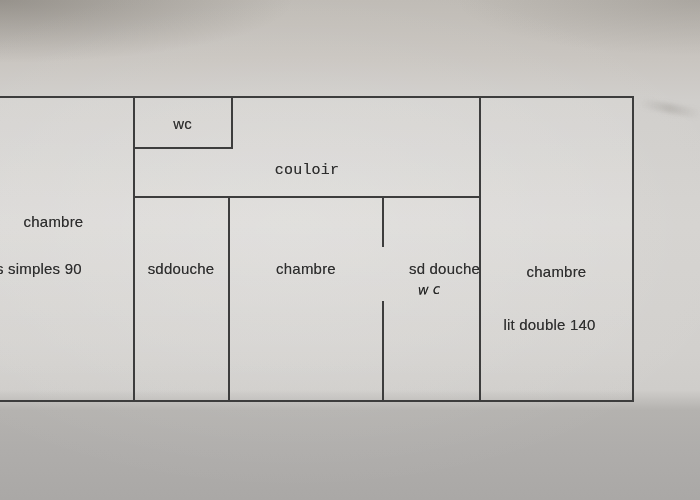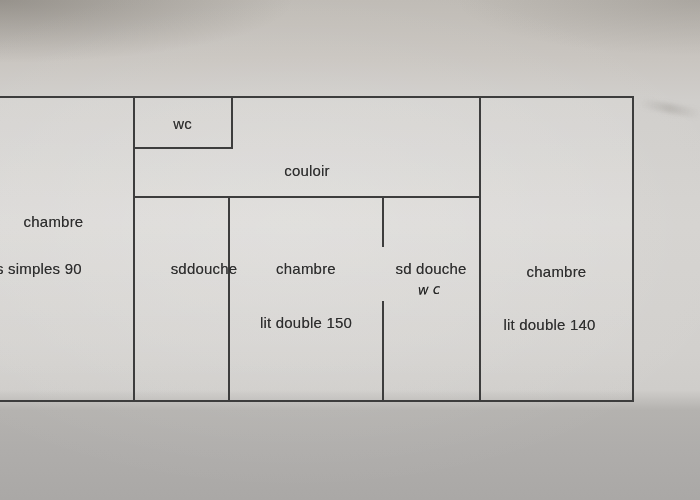--- a/index.html
+++ b/index.html
@@ -87,27 +87,26 @@
     <div class="wall" style="left:228px; top:100px; width:2px; height:206px;"></div>
     <div class="wall" style="left:382px; top:100px; width:2px; height:51px;"></div>
     <div class="wall" style="left:382px; top:205px; width:2px; height:101px;"></div>
     <div class="wall" style="left:479px; top:0; width:2px; height:306px;"></div>
 
     <div class="label" style="left:0; top:117px; width:107px;">chambre</div>
     <div class="label left-align" style="left:-4px; top:164px;">s simples 90</div>
 
     <div class="label" style="left:133px; top:19px; width:99px;">wc</div>
 
-    <div class="label" style="left:133px; top:66px; width:348px;">couloir</div>
+    <div class="label" style="left:133px; top:66px; width:348px;font-family:Liberation Mono, monospace;">couloir</div>
 
-    <div class="label" style="left:133px; top:164px; width:96px;margin-left:23px;">sddouche</div>
+    <div class="label" style="left:133px; top:164px; width:96px;">sddouche</div>
 
     <div class="label" style="left:229px; top:164px; width:154px;">chambre</div>
-    <div class="label" style="left:229px; top:218px; width:154px;">lit double 150</div>
 
-    <div class="label" style="left:382px; top:164px; width:98px;">sd douche</div>
+    <div class="label" style="left:382px; top:164px; width:98px;text-align:right;">sd douche</div>
     <div class="label handwritten" style="left:382px; top:185px; width:98px;">wc</div>
 
     <div class="label" style="left:480px; top:167px; width:153px;">chambre</div>
     <div class="label" style="left:480px; top:220px; width:139px;">lit double 140</div>
 
   </div>
 </div>
 
 </body></html>

